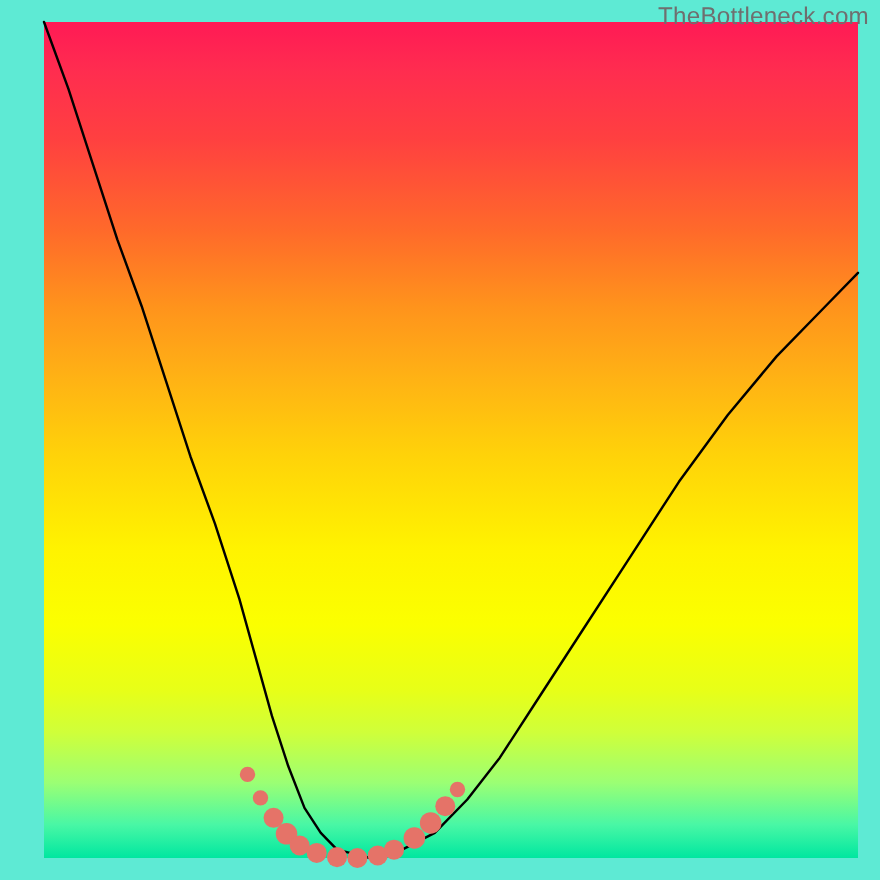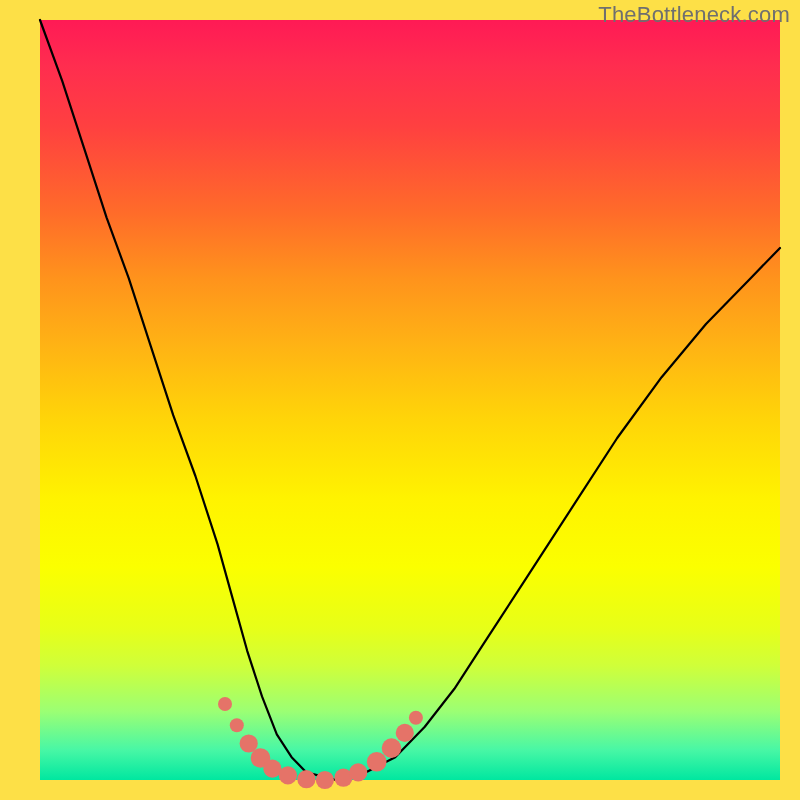--- a/index.html
+++ b/index.html
@@ -8,21 +8,21 @@
     width: 800px;
     height: 800px;
     background: #000;
     overflow: hidden;
     font-family: Arial, Helvetica, sans-serif;
   }
   .frame {
     position: absolute;
     left: 0; top: 0;
     width: 800px; height: 800px;
-    background: #fde047;
+    background: #5eead4;
   }
   .plot {
     position: absolute;
     left: 40px;
     top: 20px;
     width: 740px;
     height: 760px;
     background: linear-gradient(to bottom,
       #ff1a55 0%,
       #ff2d4f 6%,

